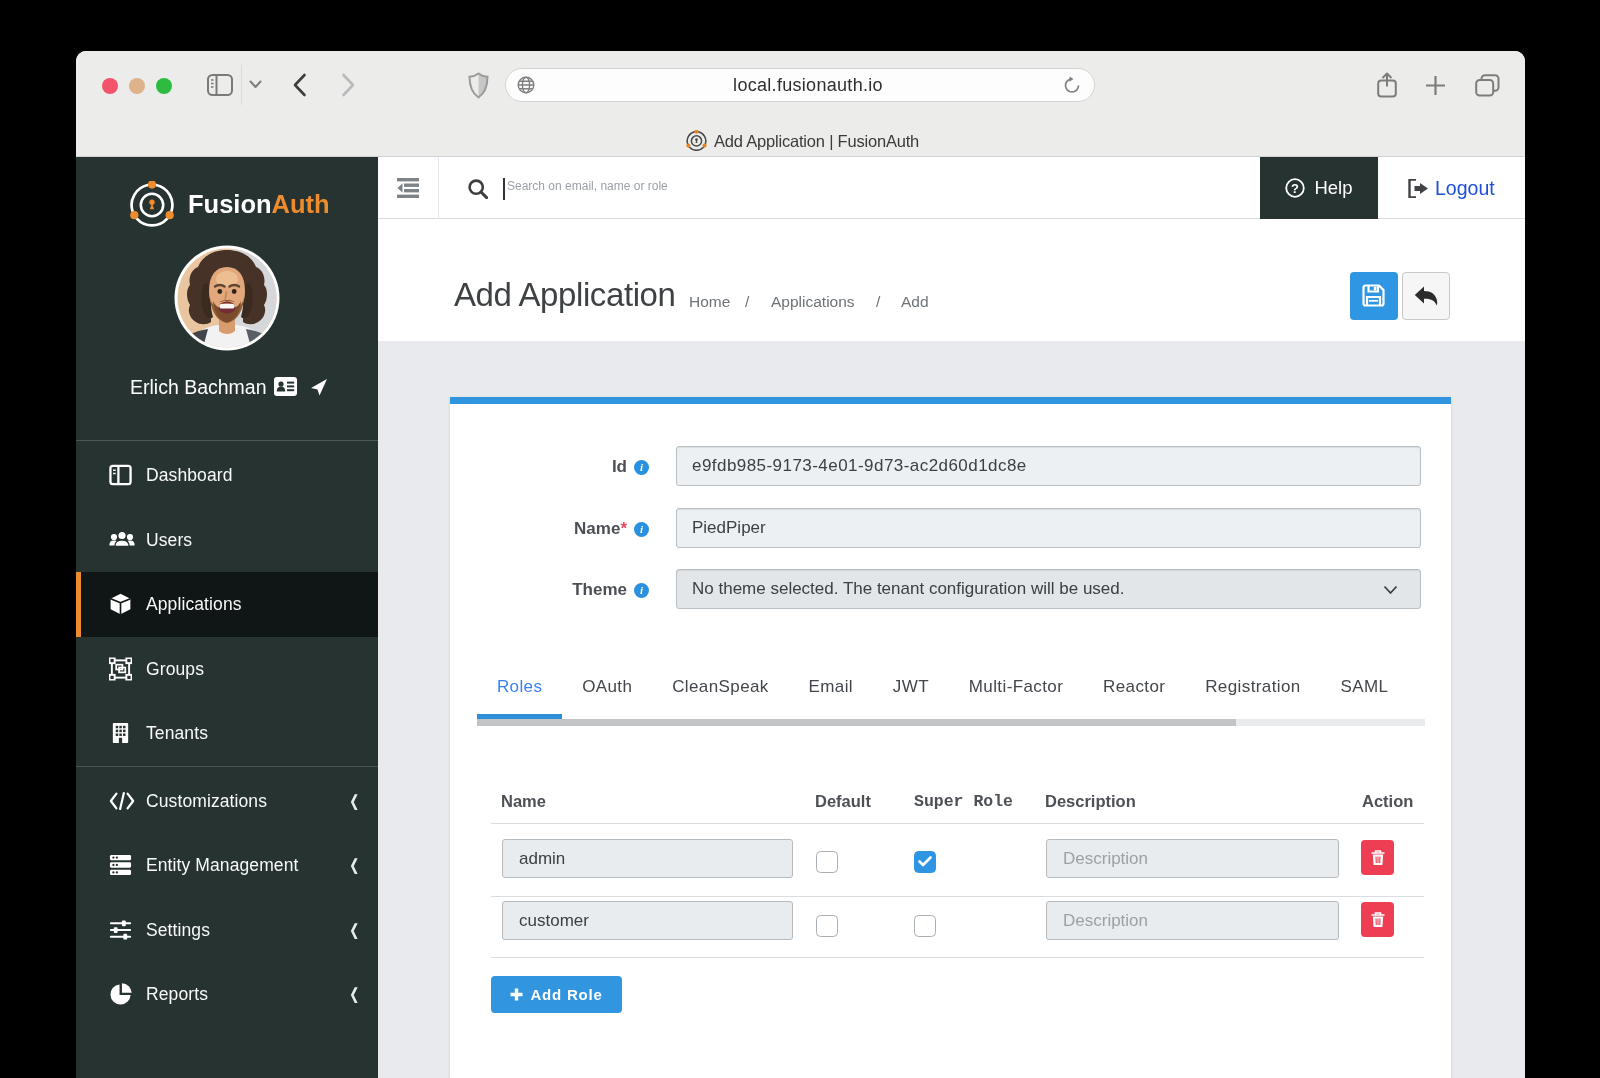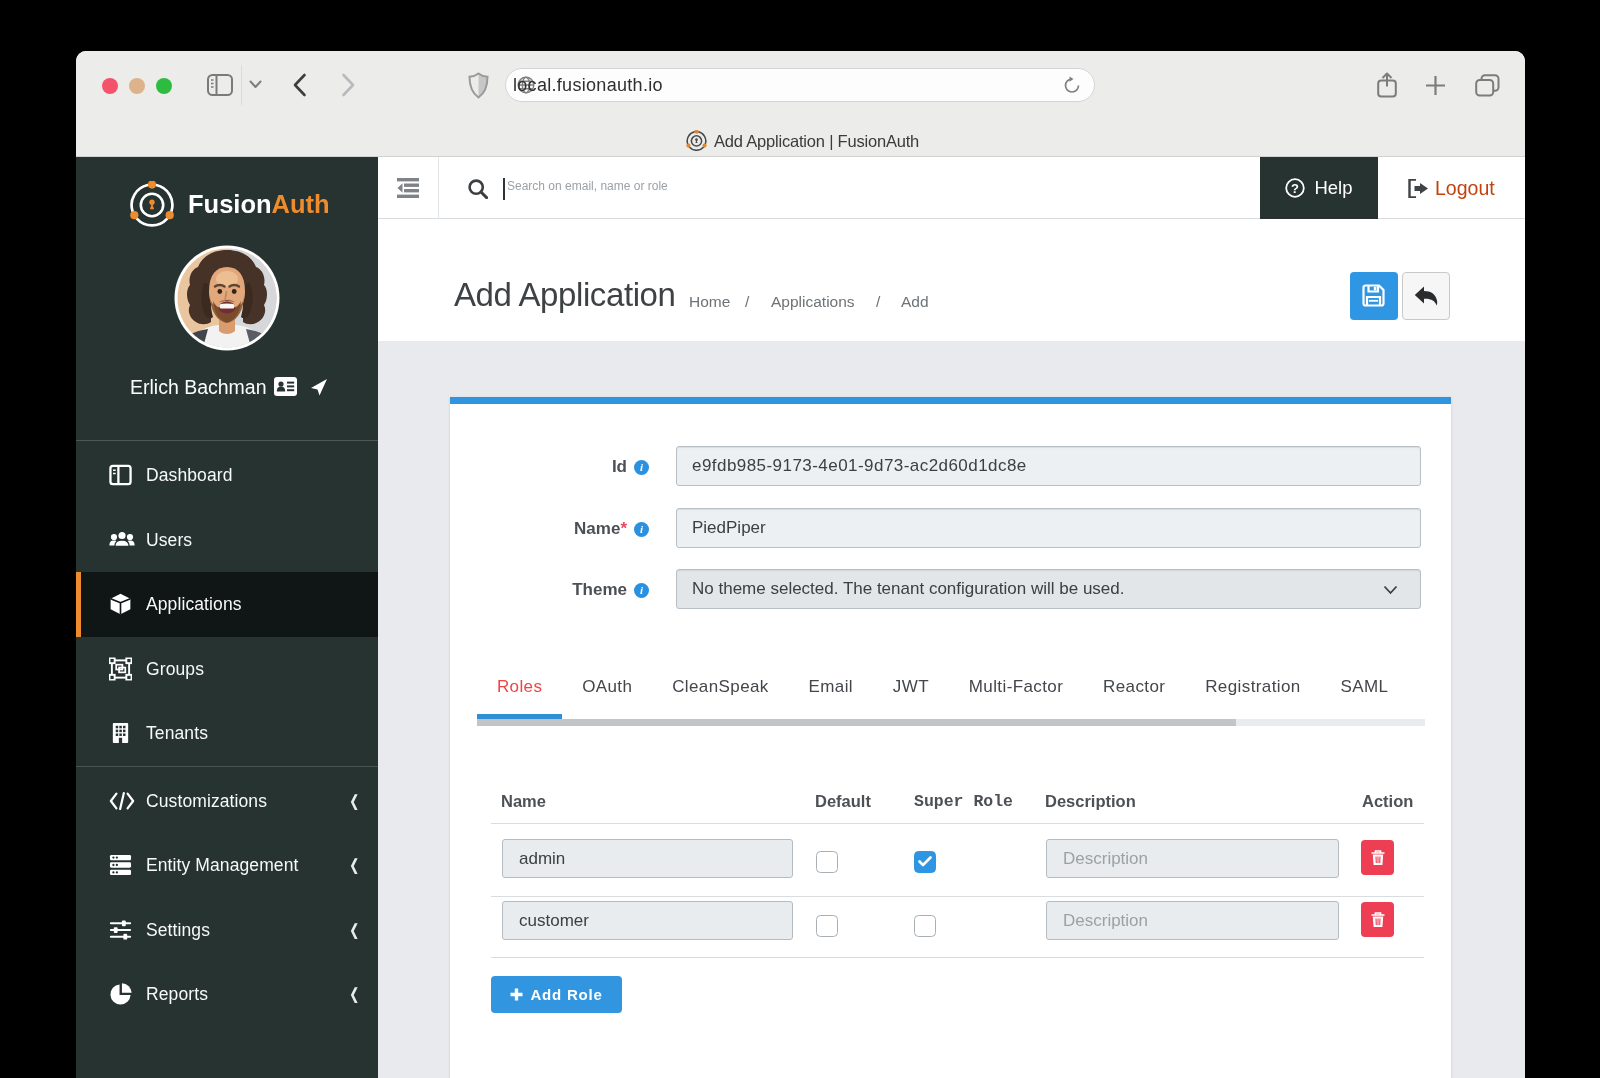--- a/index.html
+++ b/index.html
@@ -97,21 +97,21 @@
 
     <div class="abs" style="left:429px; top:17px; width:590px; height:34px; background:#fdfdfd;
       border:1px solid #d4d4d4; border-radius:17px;"></div>
     <svg class="abs" style="left:441px; top:25px;" width="18" height="18" viewBox="0 0 18 18">
       <circle cx="9" cy="9" r="7.8" fill="none" stroke="#7f7f7f" stroke-width="1.4"></circle>
       <ellipse cx="9" cy="9" rx="3.6" ry="7.8" fill="none" stroke="#7f7f7f" stroke-width="1.4"></ellipse>
       <line x1="1.2" y1="9" x2="16.8" y2="9" stroke="#7f7f7f" stroke-width="1.4"></line>
       <line x1="2.4" y1="5.2" x2="15.6" y2="5.2" stroke="#7f7f7f" stroke-width="1.4"></line>
       <line x1="2.4" y1="12.8" x2="15.6" y2="12.8" stroke="#7f7f7f" stroke-width="1.4"></line>
     </svg>
-    <div class="ctext" style="left:437px; top:24px; width:590px; color:#2f2f2f; font-size:18px; letter-spacing:0.3px;">local.fusionauth.io</div>
+    <div class="ctext" style="left:437px; top:24px; width:590px; text-align:center; color:#2f2f2f; font-size:18px; letter-spacing:0.3px;">local.fusionauth.io</div>
     <svg class="abs" style="left:988px; top:25px;" width="17" height="19" viewBox="0 0 17 19">
       <path d="M14.5 9.5 A6.5 6.5 0 1 1 8 3" fill="none" stroke="#7f7f7f" stroke-width="1.7"></path>
       <path d="M5.5 0.5 L9.5 3 L5.5 5.8 Z" fill="#7f7f7f"></path>
     </svg>
 
     <svg class="abs" style="left:1301px; top:21px;" width="20" height="26" viewBox="0 0 20 26">
       <rect x="1.2" y="8.5" width="17.6" height="16" rx="3" fill="none" stroke="#7c7c7c" stroke-width="2"></rect>
       <line x1="10" y1="1.6" x2="10" y2="14.5" stroke="#7c7c7c" stroke-width="2"></line>
       <path d="M5.5 6 L10 1.5 L14.5 6" fill="none" stroke="#7c7c7c" stroke-width="2" stroke-linejoin="round"></path>
     </svg>
@@ -355,21 +355,21 @@
         <circle cx="10" cy="10" r="8.8" fill="none" stroke="#fff" stroke-width="1.8"></circle>
         <text x="10" y="14.6" text-anchor="middle" font-size="13" font-weight="700" fill="#fff" font-family="Liberation Sans">?</text>
       </svg>
       <span>Help</span>
     </div>
 
     <svg class="abs" style="left:1030px; top:22px;" width="21" height="19" viewBox="0 0 21 19">
       <path d="M8 0.5 L1.5 0.5 L1.5 18.5 L8 18.5" fill="none" stroke="#3f4346" stroke-width="2.4"></path>
       <path d="M12 4 L12 7 L6.5 7 L6.5 12 L12 12 L12 15 L20 9.5 Z" fill="#3f4346"></path>
     </svg>
-    <div class="abs" style="left:1057px; top:20px; font-size:19.5px; color:#c2410c;">Logout</div>
+    <div class="abs" style="left:1057px; top:20px; font-size:19.5px; color:#1d4ed8;">Logout</div>
 
     <div class="header"></div>
     <div class="abs h1">Add Application</div>
     <div class="abs crumbs" style="left:311px;">Home</div>
     <div class="abs crumbs" style="left:367px;">/</div>
     <div class="abs crumbs" style="left:393px;">Applications</div>
     <div class="abs crumbs" style="left:498px;">/</div>
     <div class="abs crumbs" style="left:523px;">Add</div>
     <div class="abs sqbtn" style="left:972px; background:#2e96e2;">
       <svg style="position:absolute; left:12px; top:12px;" width="23" height="23" viewBox="0 0 23 23">
@@ -398,21 +398,21 @@
 
       <div class="flabel" style="top:176px;">Theme</div>
       <div class="info" style="left:184px; top:179px;">i</div>
       <div class="finput" style="top:165px; background:#e3e6e8; color:#3c4043;">No theme selected. The tenant configuration will be used.
         <svg style="position:absolute; right:22px; top:15px;" width="15" height="10" viewBox="0 0 15 10">
           <path d="M1.5 1.5 L7.5 8 L13.5 1.5" fill="none" stroke="#3c4043" stroke-width="1.8"></path>
         </svg>
       </div>
 
       <div class="abs" style="left:27px; top:272px; display:flex; line-height:22px;">
-        <div class="tab" style="color:#ef4444;">Roles</div>
+        <div class="tab" style="color:#3b82f6;">Roles</div>
         <div class="tab">OAuth</div>
         <div class="tab">CleanSpeak</div>
         <div class="tab">Email</div>
         <div class="tab">JWT</div>
         <div class="tab">Multi-Factor</div>
         <div class="tab">Reactor</div>
         <div class="tab">Registration</div>
         <div class="tab">SAML</div>
       </div>
       <div class="abs" style="left:27px; top:310px; width:85px; height:5px; background:#2f8fd6;"></div>

